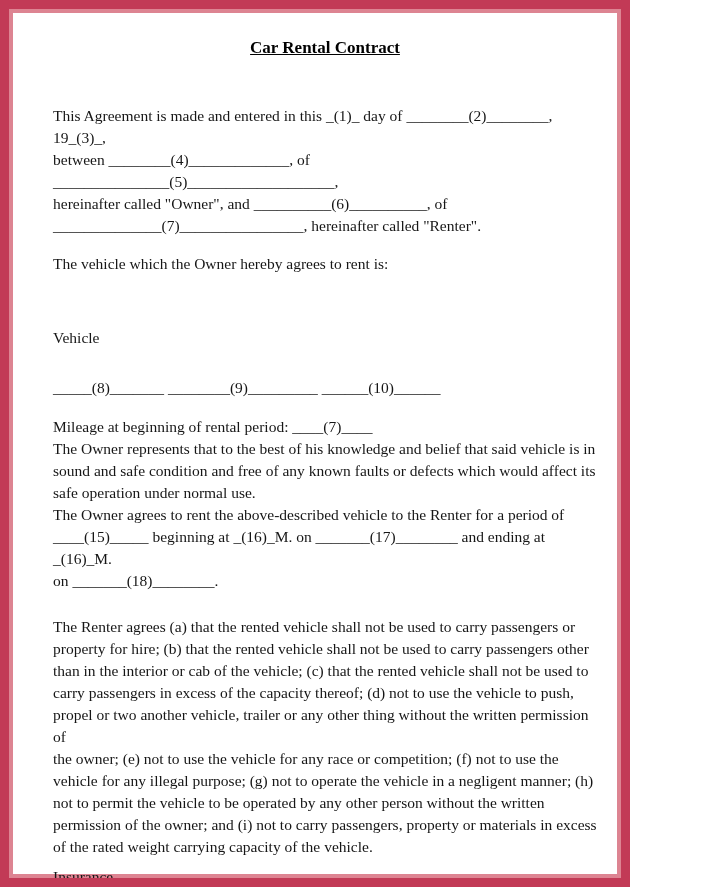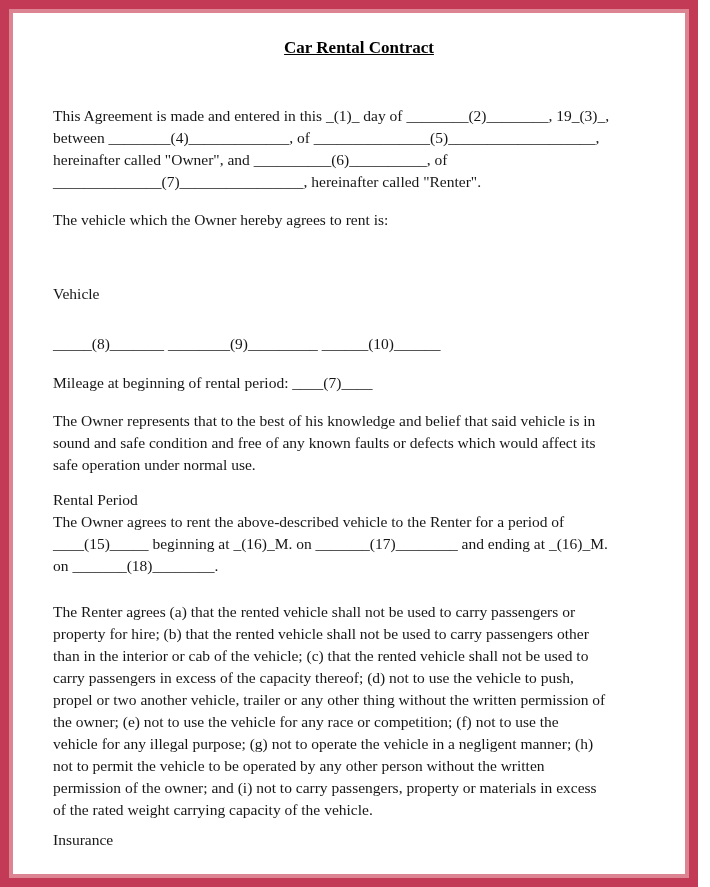--- a/index.html
+++ b/index.html
@@ -1,17 +1,17 @@
 <!DOCTYPE html>
 <html><head>
 <meta charset="utf-8">
 <style>
   html, body { margin: 0; padding: 0; background: #ffffff; }
   .page {
-    width: 698px;
+    width: 630px;
     height: 887px;
     box-sizing: border-box;
     background: #ffffff;
     border: 9px solid #c23a56;
     box-shadow: inset 0 0 0 4px #dd8492;
     padding: 22px 24px 0 44px;
     overflow: hidden;
     font-family: "Liberation Serif", "DejaVu Serif", serif;
     font-size: 15.5px;
     line-height: 22px;
@@ -26,21 +26,21 @@
     text-decoration: underline;
     line-height: 22px;
     color: #000000;
   }
   .p-intro    { margin-top: 46px; }
   .h-vehicle  { margin-top: 52px; }
   .p-vintro   { margin-top: 16px; }
   .p-row1     { margin-top: 28px; }
   .p-row2     { margin-top: 18px; }
   .p-mileage  { margin-top: 17px; }
-  .p-owner    { margin-top: 16px; }
+  .p-owner    { margin-top: 0; }
   .h-rental   { margin-top: 13px; }
   .p-rental   { margin-top: 0; }
   .p-renter   { margin-top: 24px; }
   .h-insurance{ margin-top: 8px; }
 </style>
 </head>
 <body>
 
 <div class="page">
 
@@ -57,21 +57,20 @@
 
   <p class="doc-text p-row1">_____(8)_______ ________(9)_________ ______(10)______</p>
 
 
   <p class="doc-text p-mileage">Mileage at beginning of rental period: ____(7)____</p>
 
   <p class="doc-text p-owner">The Owner represents that to the best of his knowledge and belief that said vehicle is in
 sound and safe condition and free of any known faults or defects which would affect its
 safe operation under normal use.</p>
 
-  <p class="doc-text h-rental">Rental Period</p>
 
   <p class="doc-text p-rental">The Owner agrees to rent the above-described vehicle to the Renter for a period of
 ____(15)_____ beginning at _(16)_M. on _______(17)________ and ending at _(16)_M.
 on _______(18)________.</p>
 
   <p class="doc-text p-renter">The Renter agrees (a) that the rented vehicle shall not be used to carry passengers or
 property for hire; (b) that the rented vehicle shall not be used to carry passengers other
 than in the interior or cab of the vehicle; (c) that the rented vehicle shall not be used to
 carry passengers in excess of the capacity thereof; (d) not to use the vehicle to push,
 propel or two another vehicle, trailer or any other thing without the written permission of

